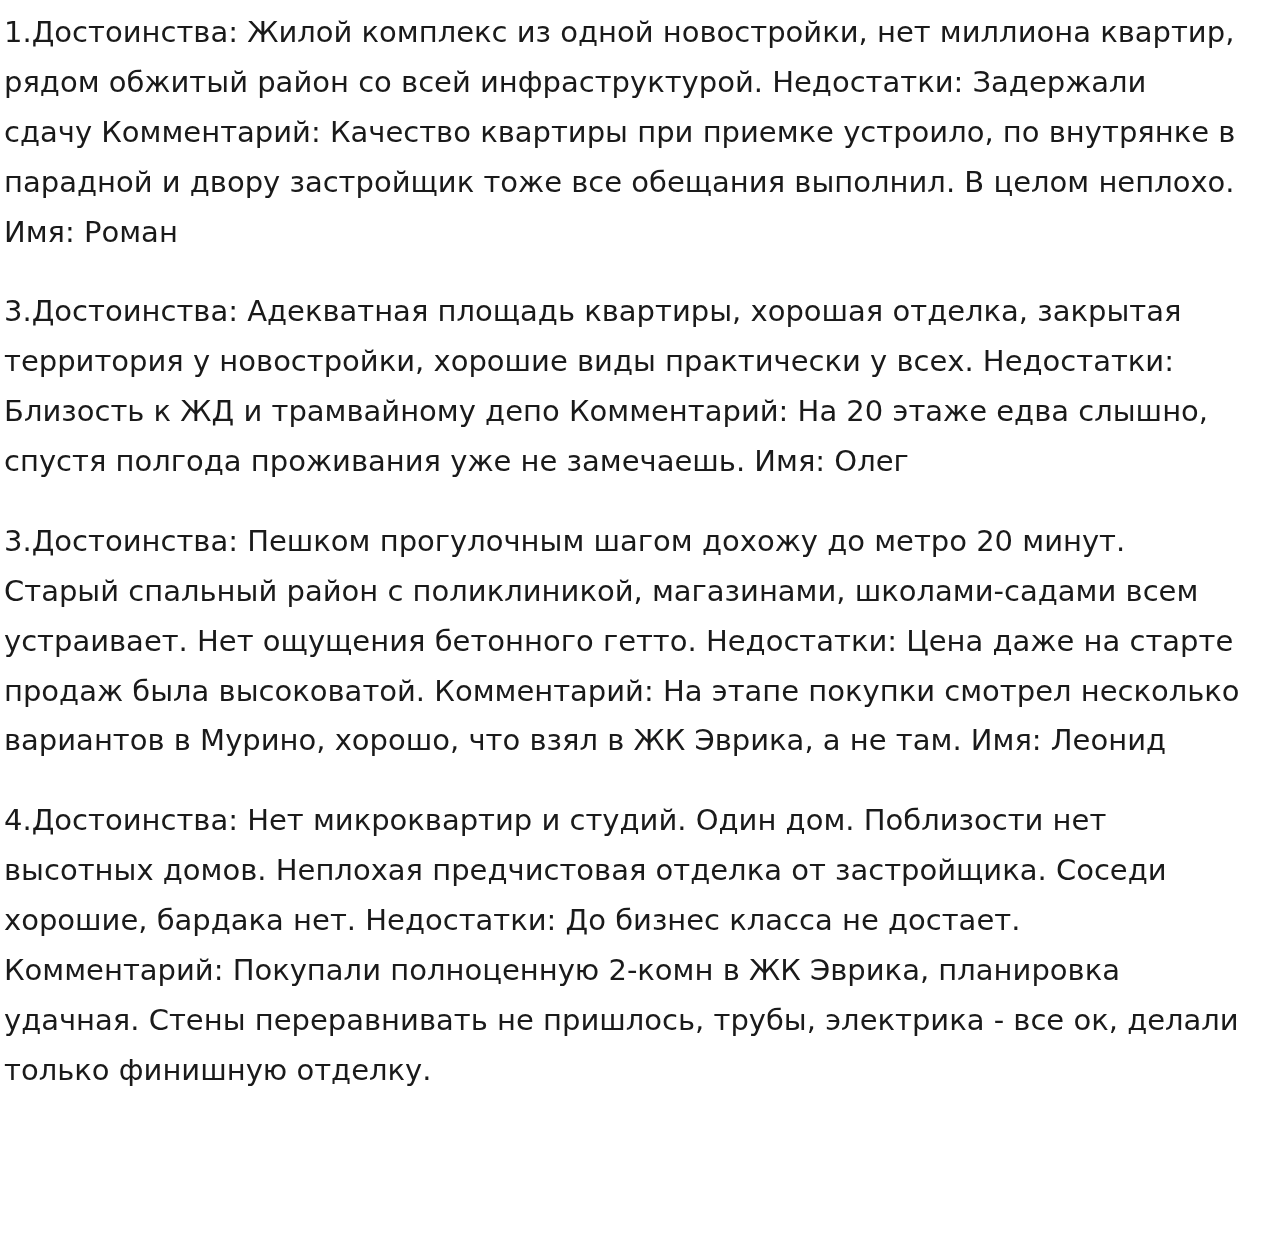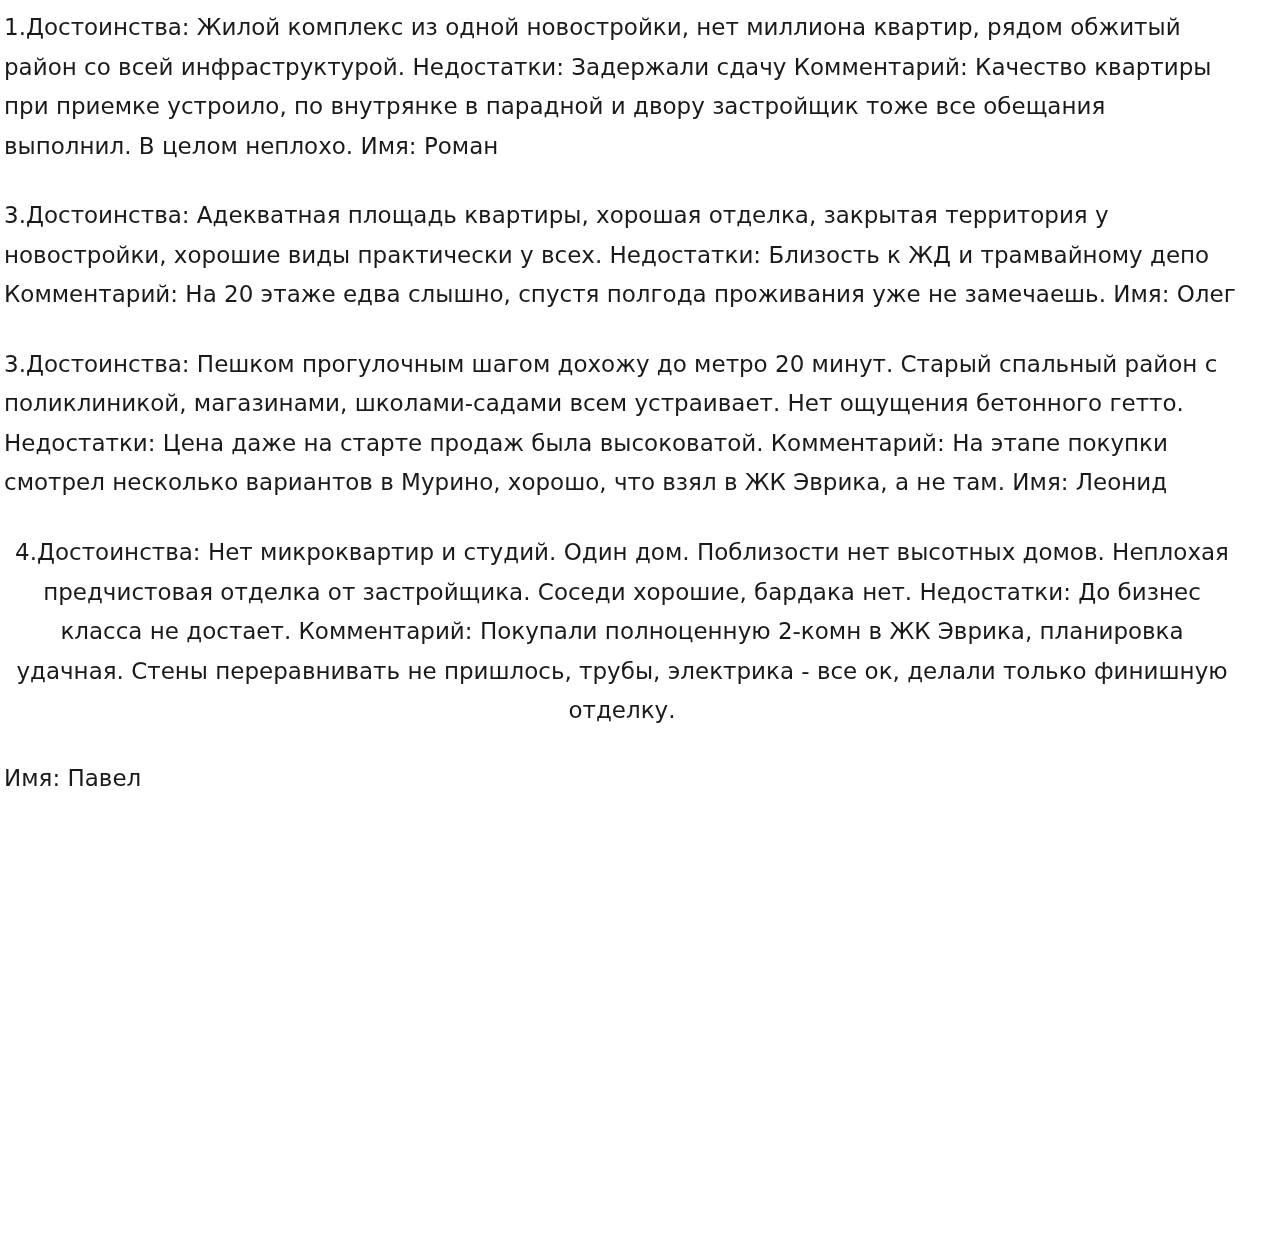--- a/index.html
+++ b/index.html
@@ -12,37 +12,35 @@
     min-height: 1234px;
     font-family: "DejaVu Sans", "Liberation Sans", sans-serif;
     color: #1a1a1a;
   }
   .page {
     width: 1270px;
     box-sizing: border-box;
     padding: 8px 30px 20px 4px;
   }
   .review {
-    font-size: 23px;
+    font-size: 29px;
     line-height: 1.72;
     margin: 0 0 30px 0;
     text-align: left;
     word-wrap: break-word;
     color: #1a1a1a;
   }
   .review:last-child {
     margin-bottom: 0;
   }
   .review.tight {
     margin-bottom: 28px;
-    text-align: center;
   }
 </style>
 </head>
 <body>
 
 <div class="page">
   <p class="review">1.Достоинства: Жилой комплекс из одной новостройки, нет миллиона квартир, рядом обжитый район со всей инфраструктурой. Недостатки: Задержали сдачу Комментарий: Качество квартиры при приемке устроило, по внутрянке в парадной и двору застройщик тоже все обещания выполнил. В целом неплохо. Имя: Роман</p>
   <p class="review">3.Достоинства: Адекватная площадь квартиры, хорошая отделка, закрытая территория у новостройки, хорошие виды практически у всех. Недостатки: Близость к ЖД и трамвайному депо Комментарий: На 20 этаже едва слышно, спустя полгода проживания уже не замечаешь. Имя: Олег</p>
   <p class="review">3.Достоинства: Пешком прогулочным шагом дохожу до метро 20 минут. Старый спальный район с поликлиникой, магазинами, школами-садами всем устраивает. Нет ощущения бетонного гетто. Недостатки: Цена даже на старте продаж была высоковатой. Комментарий: На этапе покупки смотрел несколько вариантов в Мурино, хорошо, что взял в ЖК Эврика, а не там. Имя: Леонид</p>
   <p class="review tight">4.Достоинства: Нет микроквартир и студий. Один дом. Поблизости нет высотных домов. Неплохая предчистовая отделка от застройщика. Соседи хорошие, бардака нет. Недостатки: До бизнес класса не достает. Комментарий: Покупали полноценную 2-комн в ЖК Эврика, планировка удачная. Стены переравнивать не пришлось, трубы, электрика - все ок, делали только финишную отделку.</p>
-  <p class="review">Имя: Павел</p>
 </div>
 
 </body></html>

